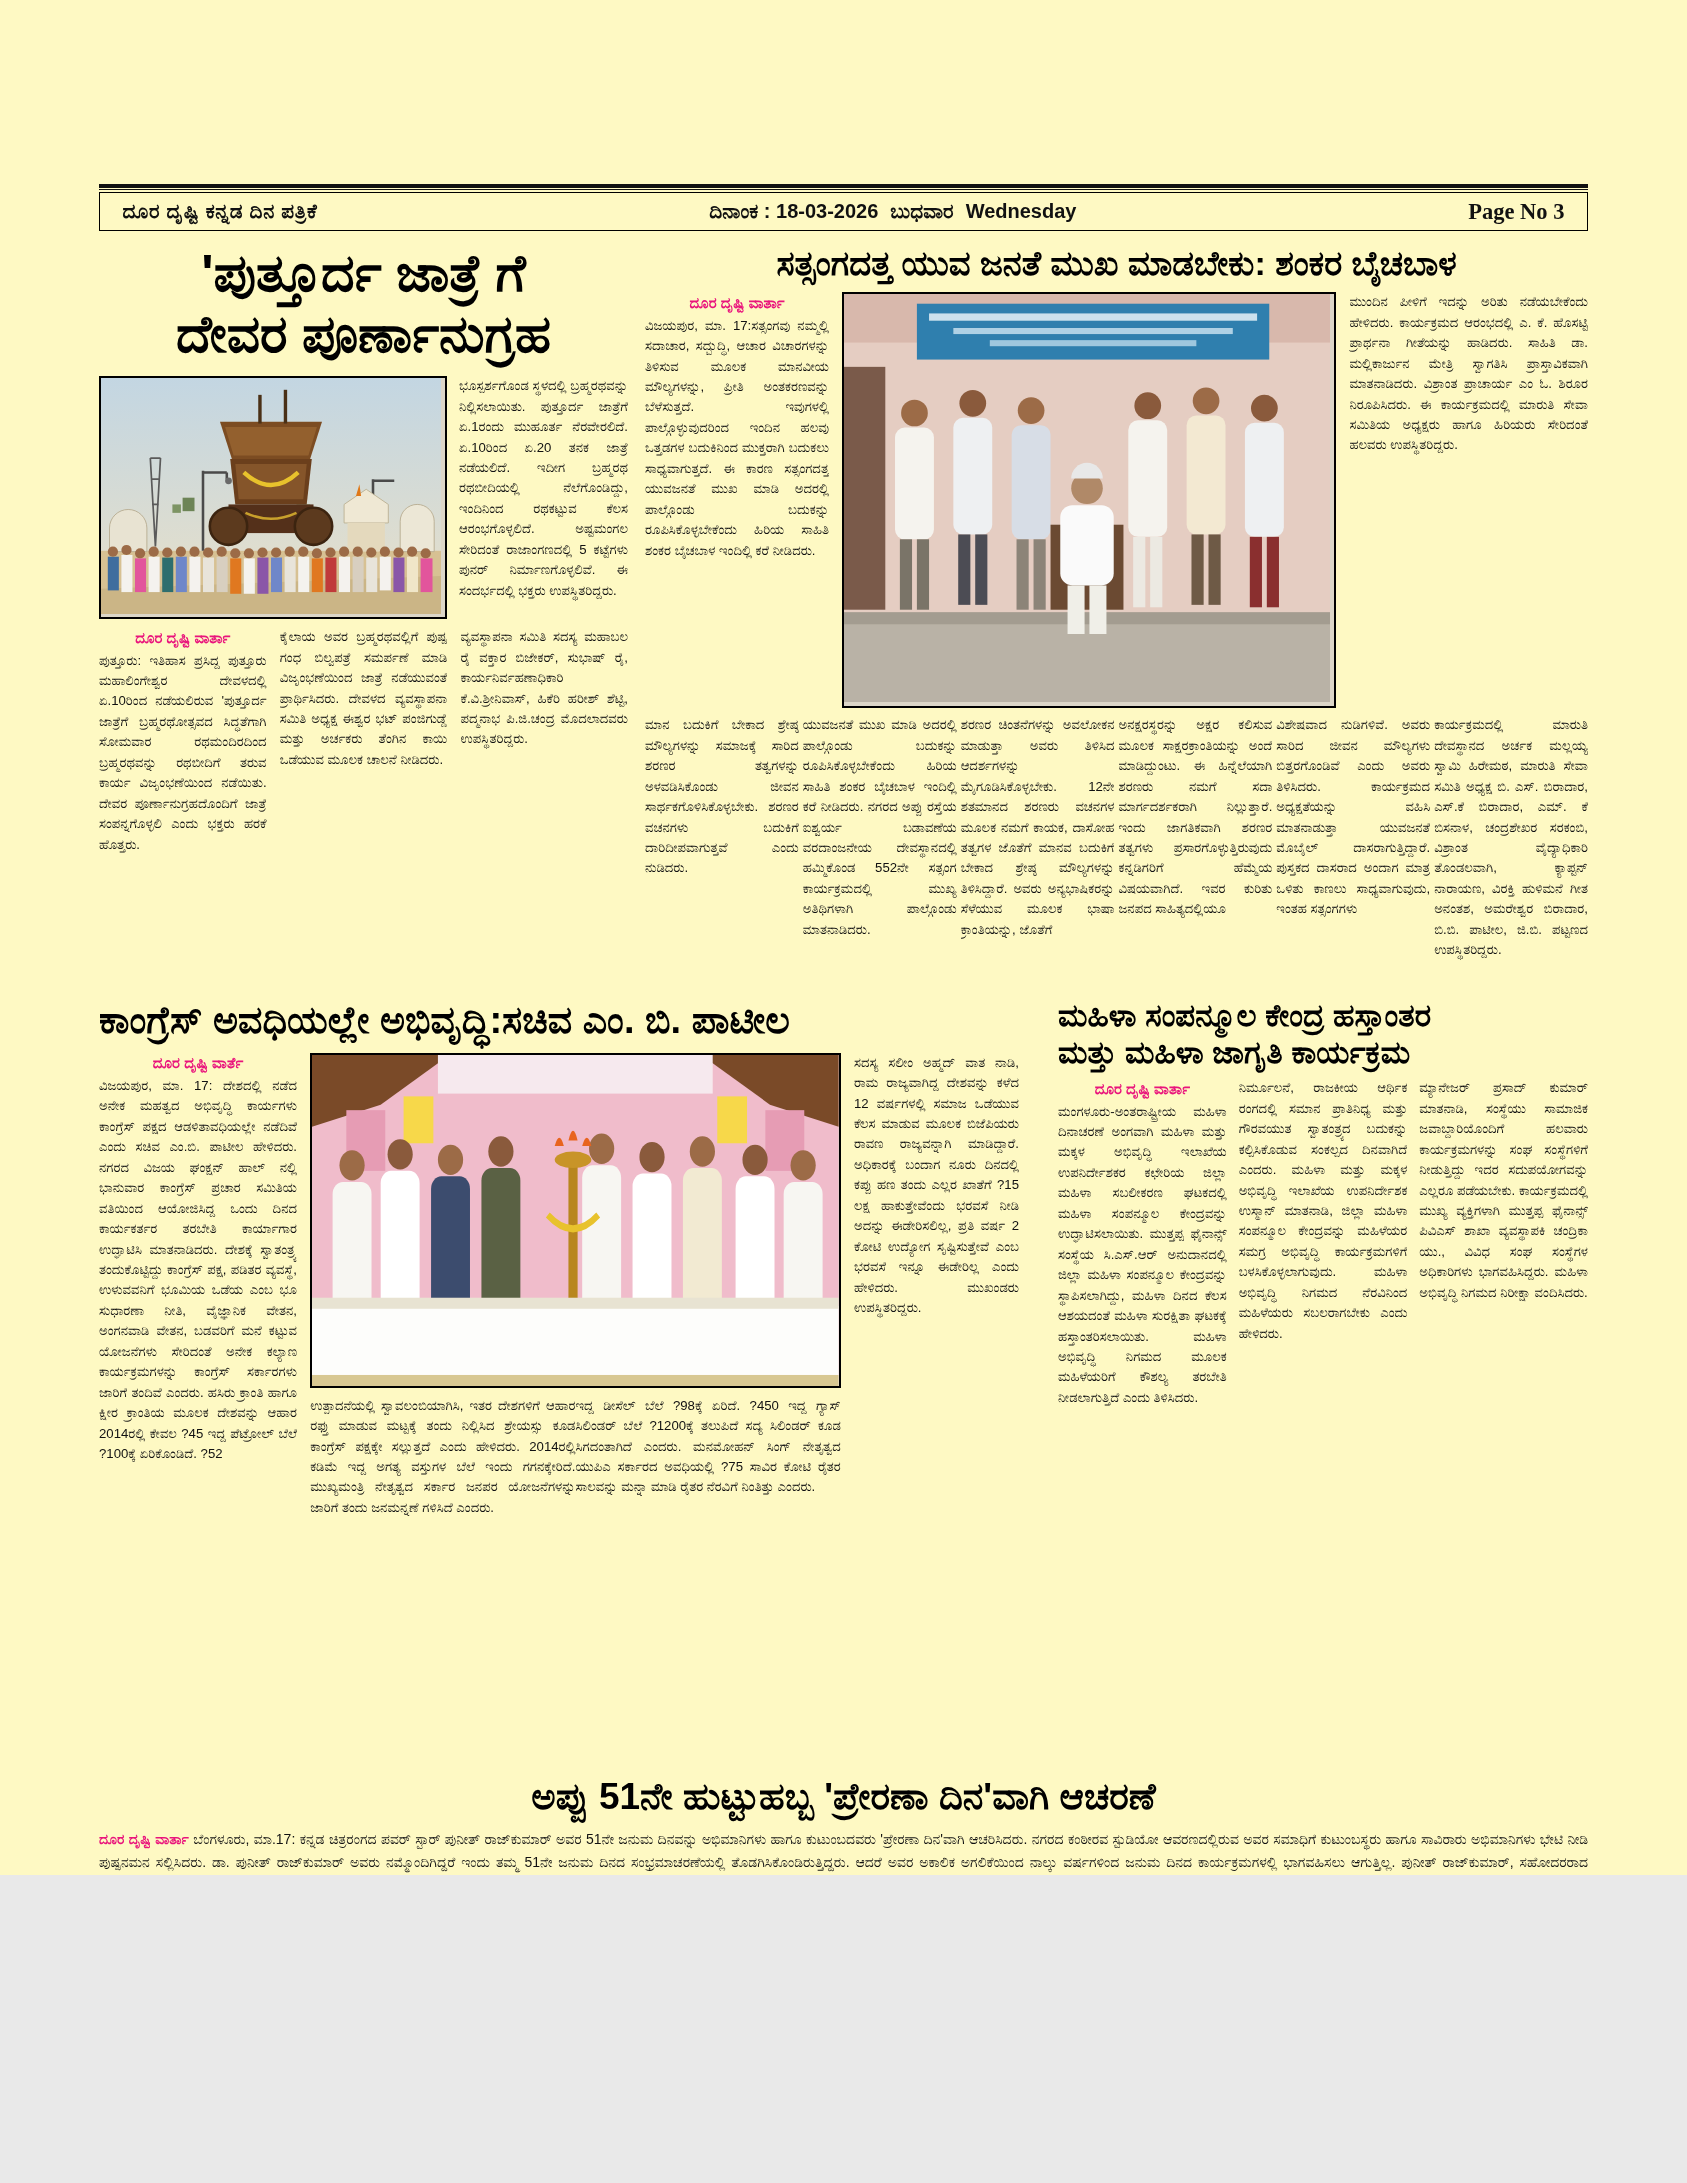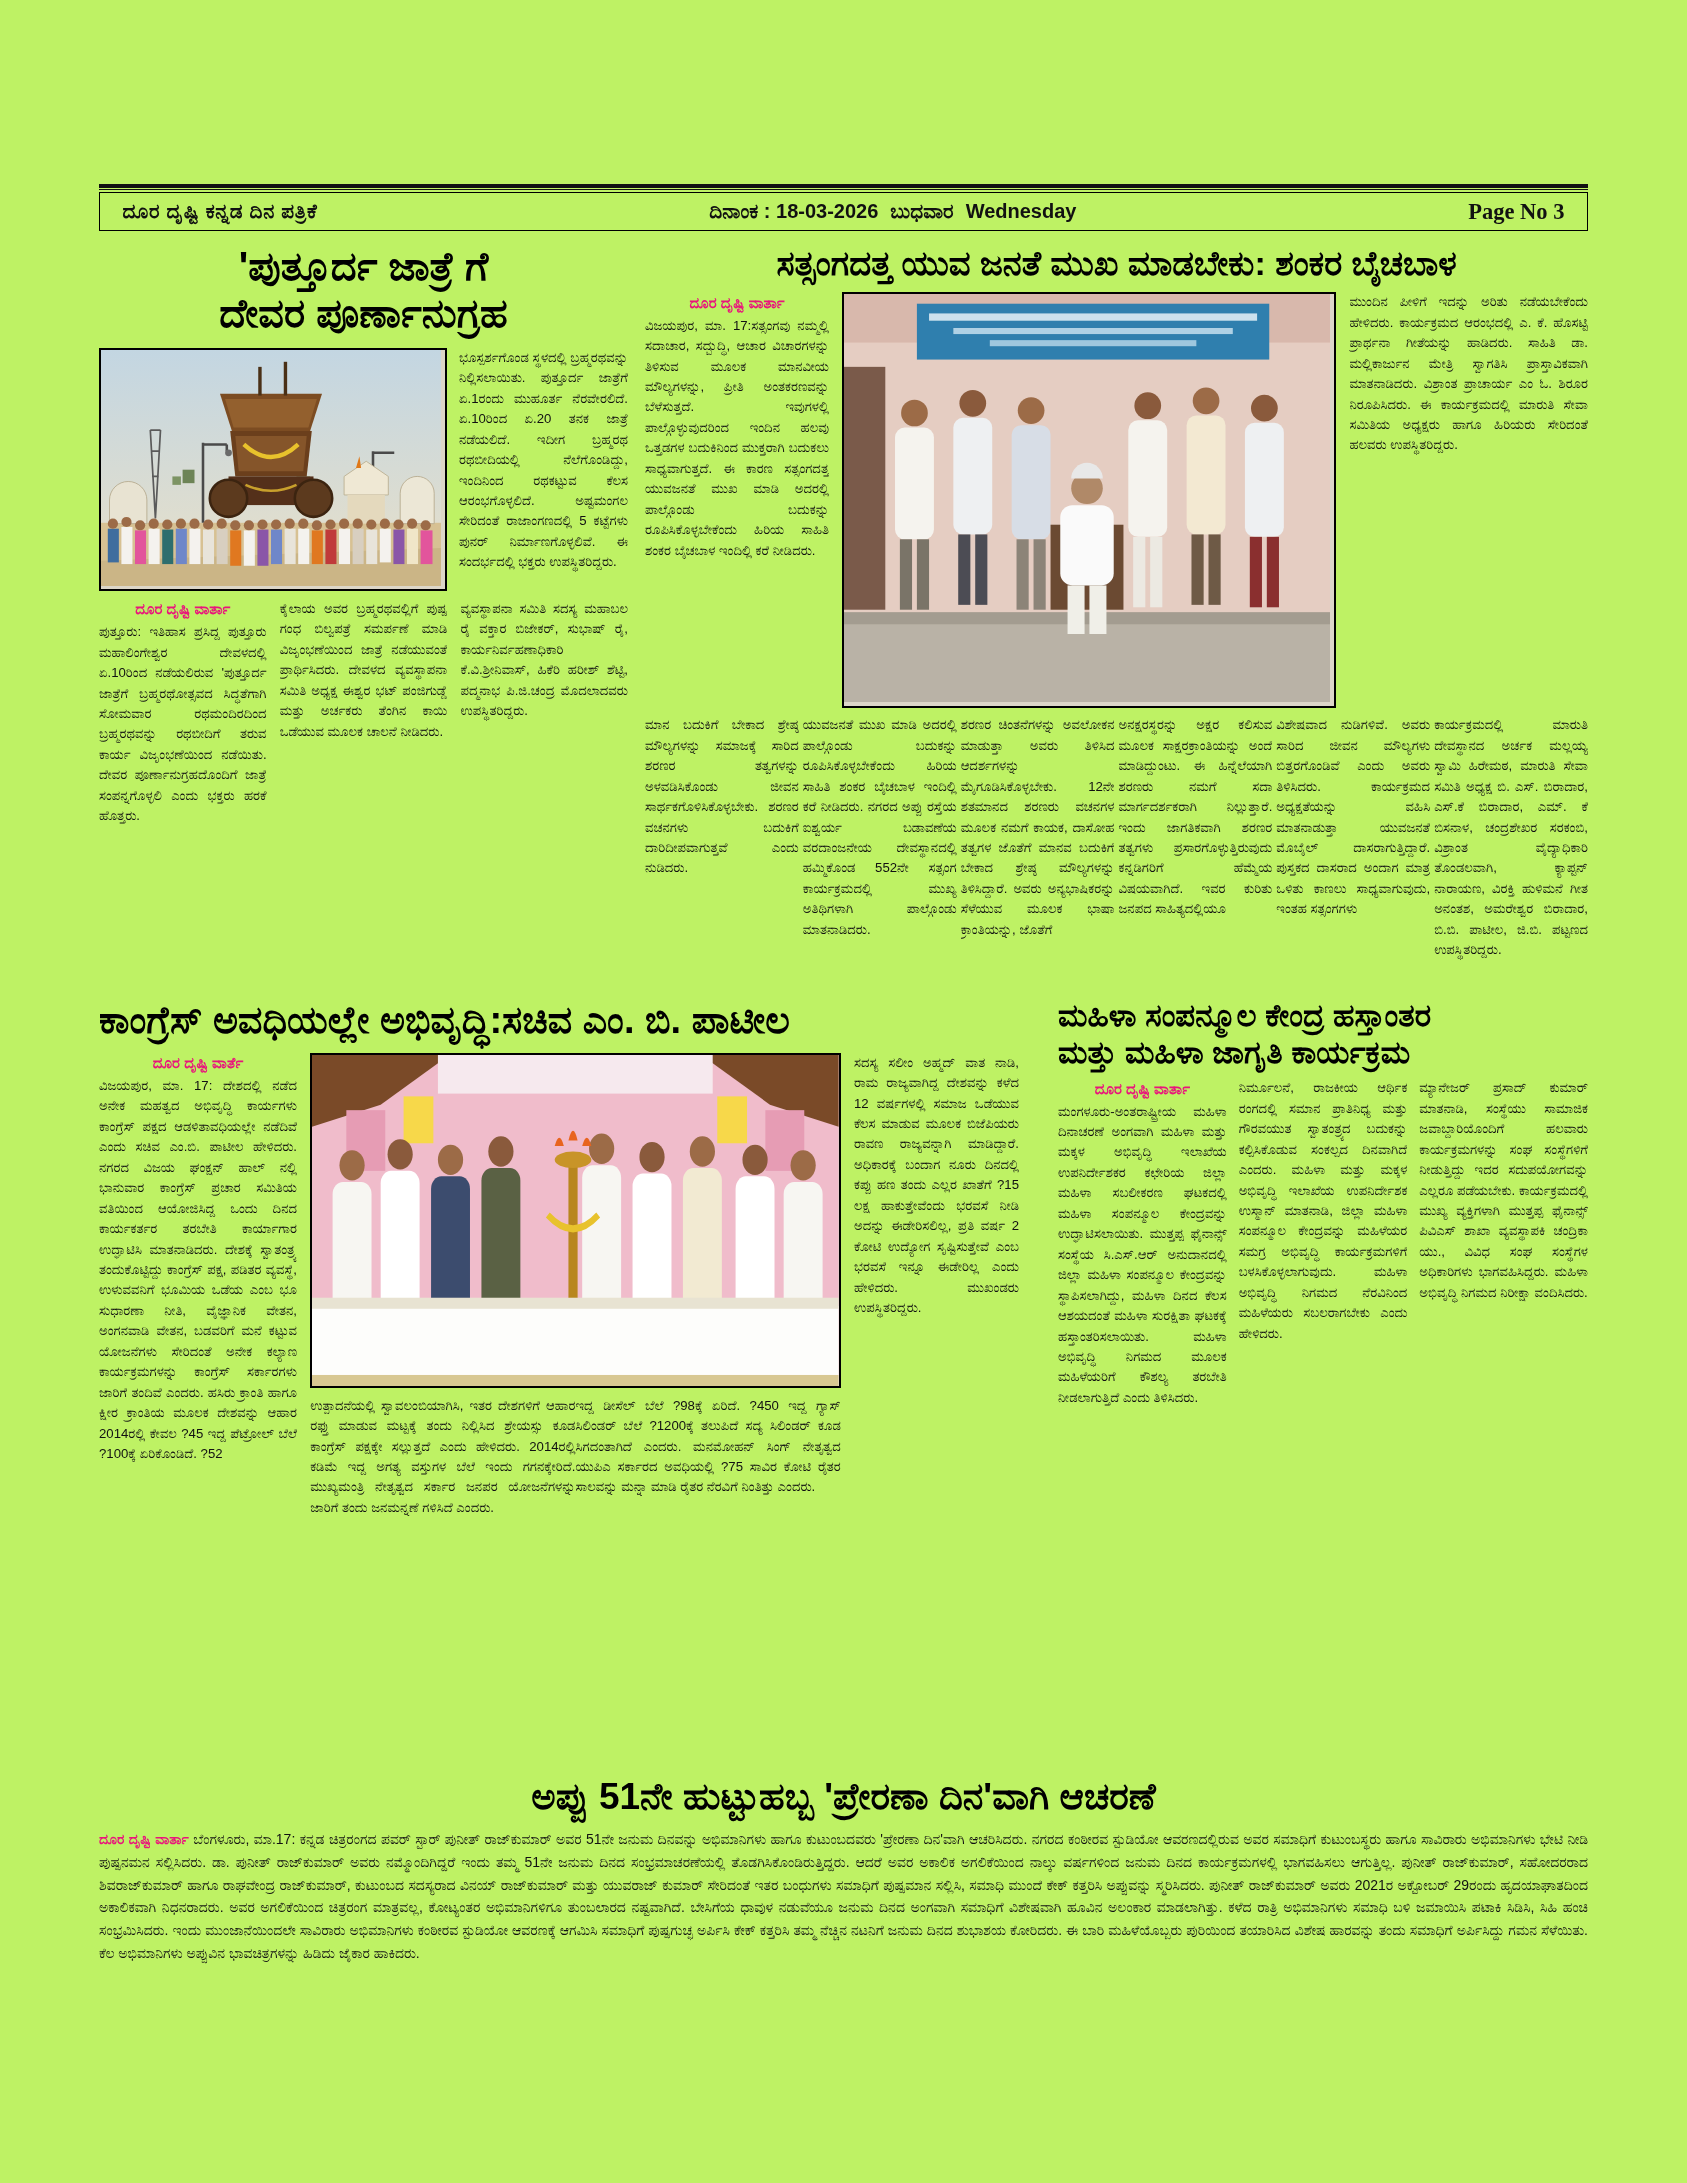--- a/index.html
+++ b/index.html
@@ -1,16 +1,16 @@
 <!DOCTYPE html>
 <html style="font-size:10.6px"><head>
 <meta charset="utf-8">
 <style>
   html,body{margin:0;padding:0;background:#e9e9e9;}
-  .page{position:relative;width:1687px;height:2183px;background:#bef264;margin:0 auto;
+  .page{position:relative;width:1687px;height:1875px;background:#fef9c3;margin:0 auto;
         font-family:"Liberation Sans","DejaVu Sans",sans-serif;color:#111;overflow:hidden;}
   .content{position:absolute;left:99px;top:184px;width:1489px;}
 
   
   .topline{border-top:4px solid #111;border-bottom:0.7px solid #111;height:1.3px;margin-bottom:2px;}
   .masthead{border:1.3px solid #000;display:flex;align-items:center;justify-content:space-between;
             padding:5.3px 22.5px;font-weight:bold;font-size:20px;}
   .masthead .paper{letter-spacing:0.7px;}
   .masthead .dateblock{display:flex;gap:12px;align-items:baseline;}
   .masthead .pageno{font-family:"Liberation Serif","DejaVu Serif",serif;font-size:22.5px;}
@@ -18,21 +18,21 @@
   h1,h2{margin:0;font-weight:bold;color:#000;line-height:1.18;}
   .center{text-align:center;}
 
   .byline{color:#e9147c;font-weight:bold;font-size:15px;text-align:center;margin:1.3px 0 4px 0;}
   .byline-inline{color:#e9147c;font-weight:bold;}
 
   .bodytext{font-size:13.2px;line-height:1.55;text-align:justify;word-break:break-word;}
 
   .top-row{display:flex;gap:17px;margin-top:12px;height:741px;overflow:hidden;}
   .art1{width:529px;flex:none;display:flex;flex-direction:column;}
-  .art1 h1{font-size:40px;}
+  .art1 h1{font-size:52px;}
   .a1-main{display:flex;gap:12px;margin-top:10.6px;height:243px;flex:none;}
   .photo-frame{border:2px solid #000;background:#dcd6c8;overflow:hidden;flex:none;}
   .a1-photo{width:344px;height:239px;}
   .a1-side{flex:1;overflow:hidden;}
   .a1-cols{display:flex;gap:13.2px;margin-top:8px;flex:1;overflow:hidden;}
   .a1-cols .col{flex:1;overflow:hidden;}
 
   .art2{flex:1;display:flex;flex-direction:column;}
   .art2 h1{font-size:34px;}
   .a2-main{display:flex;gap:13.2px;margin-top:9.3px;height:415px;flex:none;}

